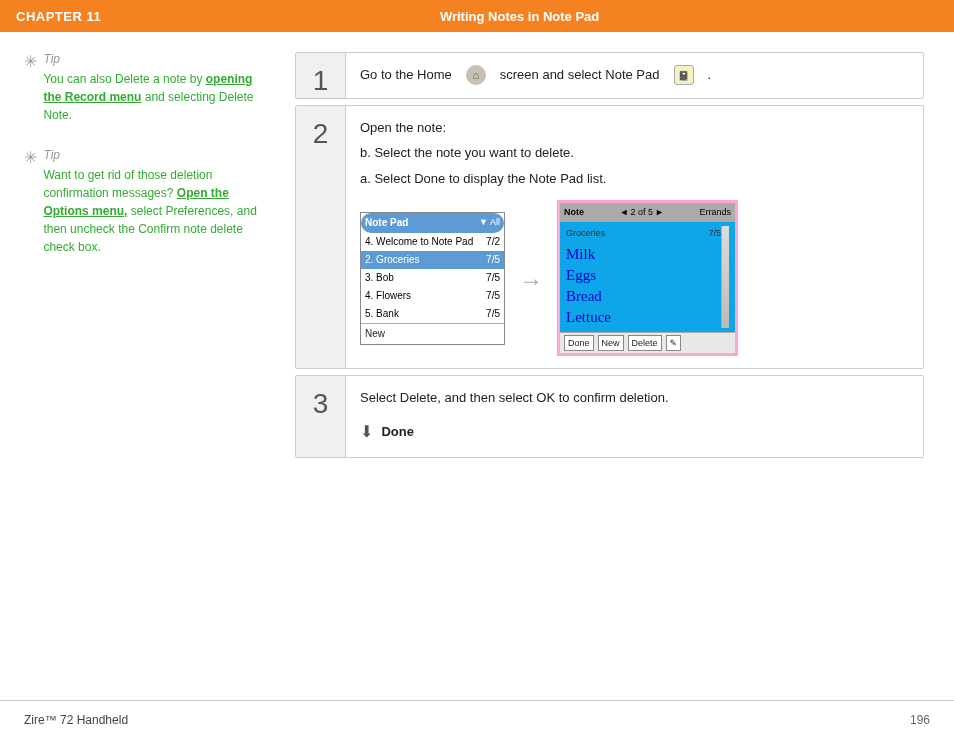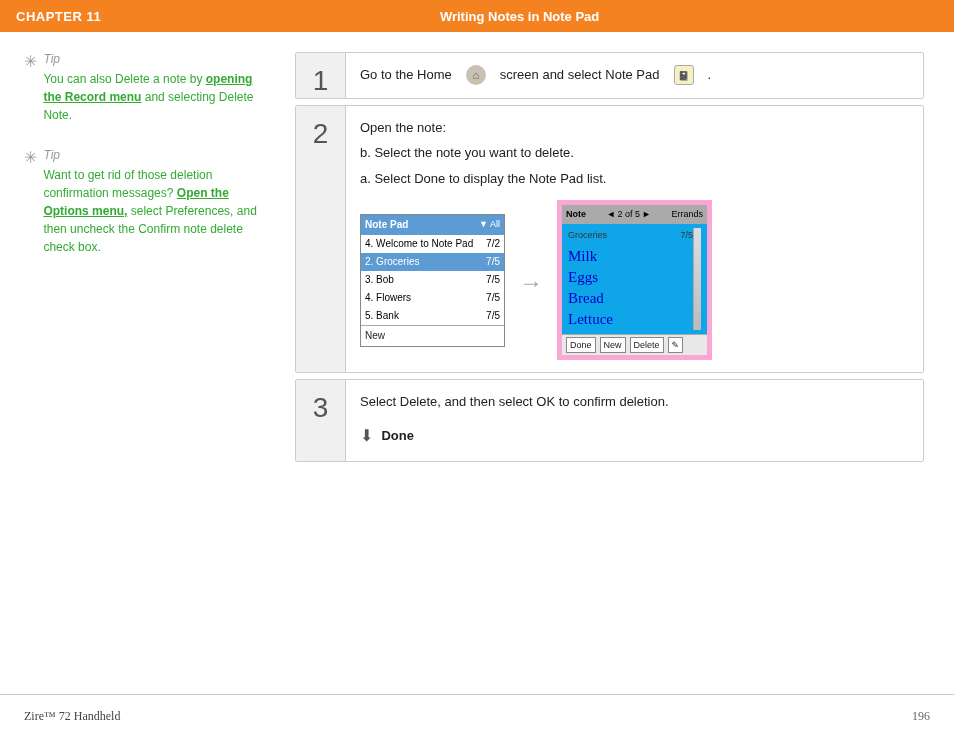--- a/index.html
+++ b/index.html
@@ -150,20 +150,21 @@
       font-size: 10px;
       background: #fff;
     }
     .notepad-list-header {
       background: #5c9bd4;
       color: #fff;
       padding: 2px 4px;
       display: flex;
       justify-content: space-between;
       font-size: 10px;
+      border-radius: 10px;
     }
     .notepad-list-header .np-title {
       font-weight: bold;
     }
     .notepad-list-header .np-all {
       font-size: 9px;
     }
     .notepad-row {
       display: flex;
       justify-content: space-between;
@@ -182,22 +183,22 @@
     }
 
     
     .arrow-icon {
       font-size: 24px;
       color: #aaa;
     }
 
     
     .note-detail {
-      border: 5px solid #f9a8d4;
-      width: 155px;
+      border: 3px solid #f9a8d4;
+      width: 181px;
       font-size: 10px;
       background: #fff;
     }
     .note-detail-header {
       background: #aaa;
       padding: 2px 4px;
       display: flex;
       justify-content: space-between;
       align-items: center;
       font-size: 9px;
@@ -283,29 +284,28 @@
       border: 1px solid #aaa;
       font-size: 9px;
     }
 
     
     #footer {
       position: absolute;
       bottom: 0;
       left: 0;
       right: 0;
-      height: 44px;
+      height: 38px;
       border-top: 1px solid #ccc;
       display: flex;
       align-items: center;
       justify-content: space-between;
       padding: 0 24px;
       font-size: 12px;
       color: #444;
-      font-family: Liberation Serif, serif;
     }
     #footer-brand {
       font-size: 12px;
     }
     #footer-page {
       font-size: 12px;
       color: #666;
     }
   </style>
 </head>

